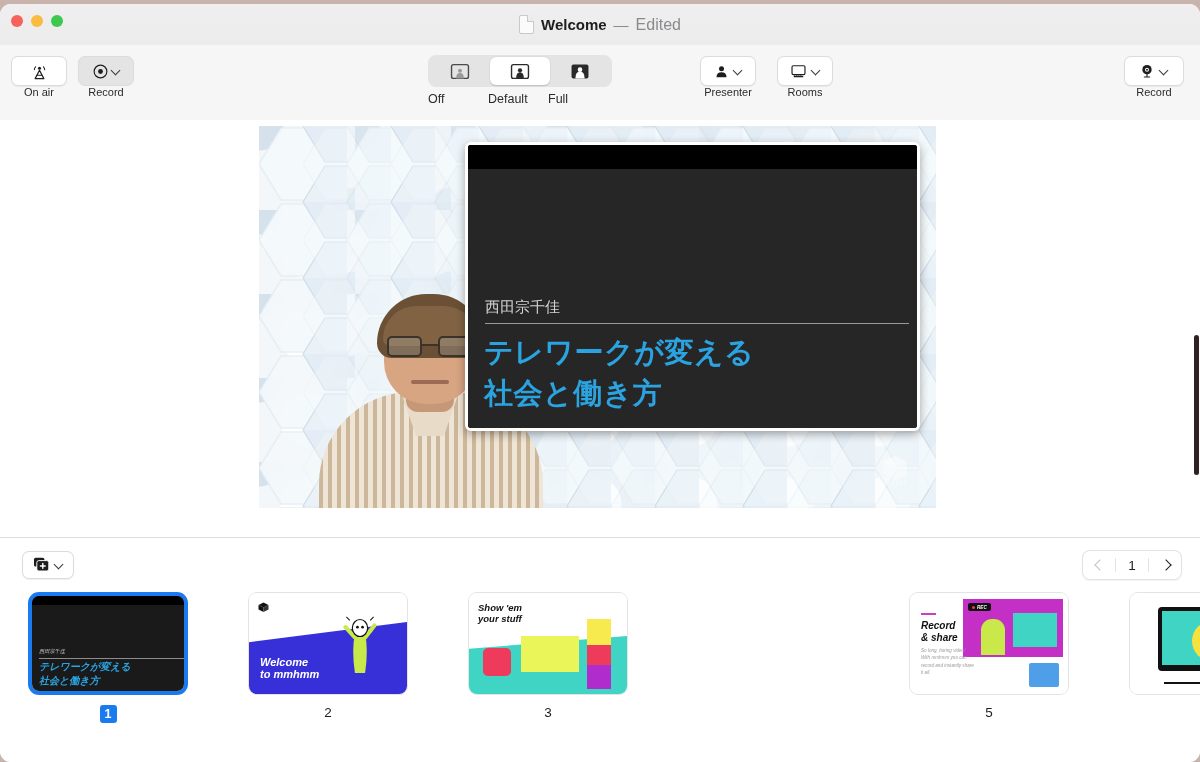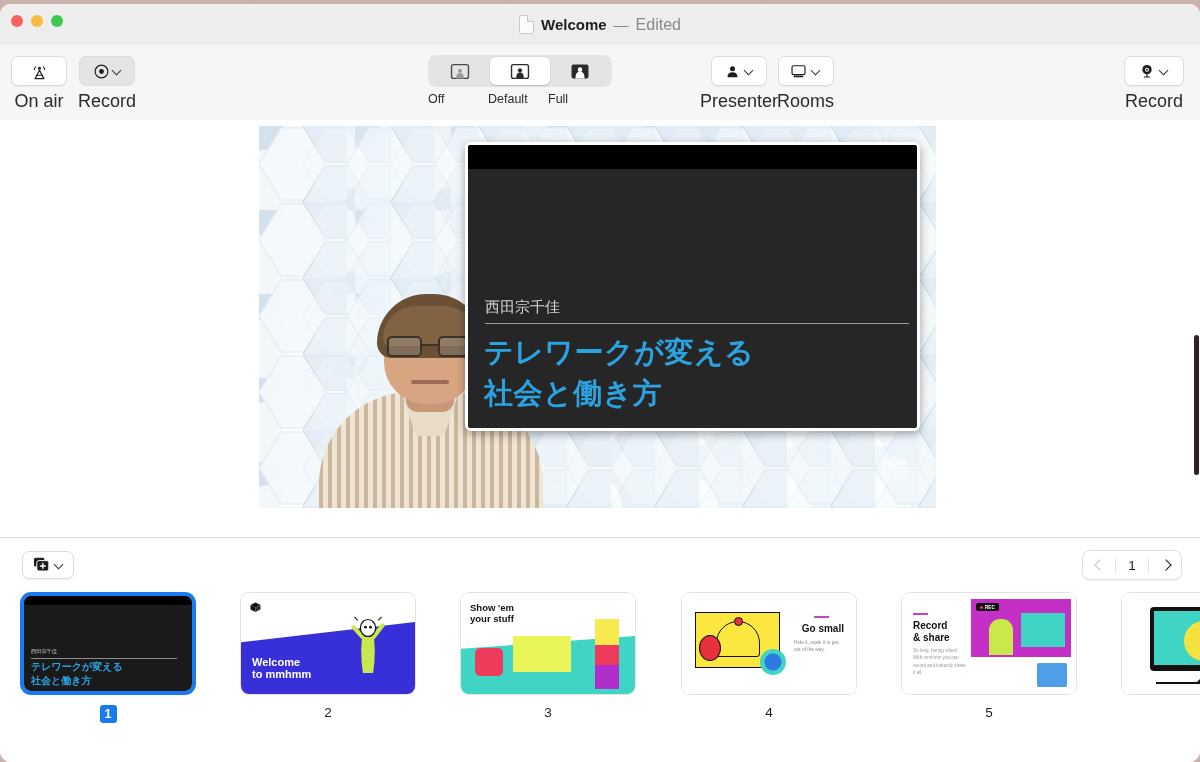--- a/index.html
+++ b/index.html
@@ -63,21 +63,21 @@
   
   .toolbar {
     position: absolute;
     left: 0; top: 41px; width: 1200px; height: 75px;
     background: #f6f6f6;
   }
   .tb-group { position: absolute; display: flex; align-items: flex-start; }
 
   .tb-item { display: flex; flex-direction: column; align-items: center; }
   .tb-label {
-    font-size: 18px; color: #2b2b2b; margin-top: 5px;
+    font-size: 11px; color: #2b2b2b; 
     white-space: nowrap;
   }
 
   .btn-plain {
     width: 56px; height: 30px;
     background: #ffffff;
     border: 1px solid #dcdcdc;
     border-radius: 7px;
     display: flex; align-items: center; justify-content: center;
     box-shadow: 0 0.5px 1px rgba(0,0,0,0.06);
@@ -320,26 +320,27 @@
   .thumbs {
     position: absolute; left: 0; top: 54px;
     width: 1200px; height: 160px;
   }
   .thumb-item {
     position: absolute; top: 0;
     width: 176px;
     display: flex; flex-direction: column; align-items: center;
   }
   .thumb-box {
-    width: 176px; height: 103px;
+    width: 160px; height: 103px;
     background: #ffffff;
     border: 1px solid #e3e3e3;
     border-radius: 9px;
     overflow: hidden;
     position: relative;
+    font-style: italic;
   }
   .thumb-item.selected .thumb-box {
     border: 4px solid #1a7bf0;
     border-radius: 11px;
   }
   .thumb-num {
     margin-top: 10px;
     font-size: 13.5px; color: #1d1d1f;
   }
   .thumb-item.selected .thumb-num {
@@ -753,35 +754,20 @@
             <div class="p3"></div>
             <div class="txt">
               <div>Show 'em</div>
               <div>your stuff</div>
             </div>
           </div>
         </div>
         <div class="thumb-num">3</div>
       </div>
 
-      <div class="thumb-item" style="left:681px;">
-        <div class="thumb-box">
-          <div class="t4">
-            <div class="ylw"></div>
-            <div class="cake"></div>
-            <div class="cherry"></div>
-            <div class="egg"></div>
-            <div class="circ"></div>
-            <div class="rule"></div>
-            <div class="h">Go small</div>
-            <div class="sub">Hide it, scale it to get out of the way.</div>
-          </div>
-        </div>
-        <div class="thumb-num">4</div>
-      </div>
 
       <div class="thumb-item" style="left:901px;">
         <div class="thumb-box">
           <div class="t5">
             <div class="mag">
               <div class="recbadge">
                 <span class="recdot"></span>
                 <span>REC</span>
               </div>
               <div class="tealbox"></div>

